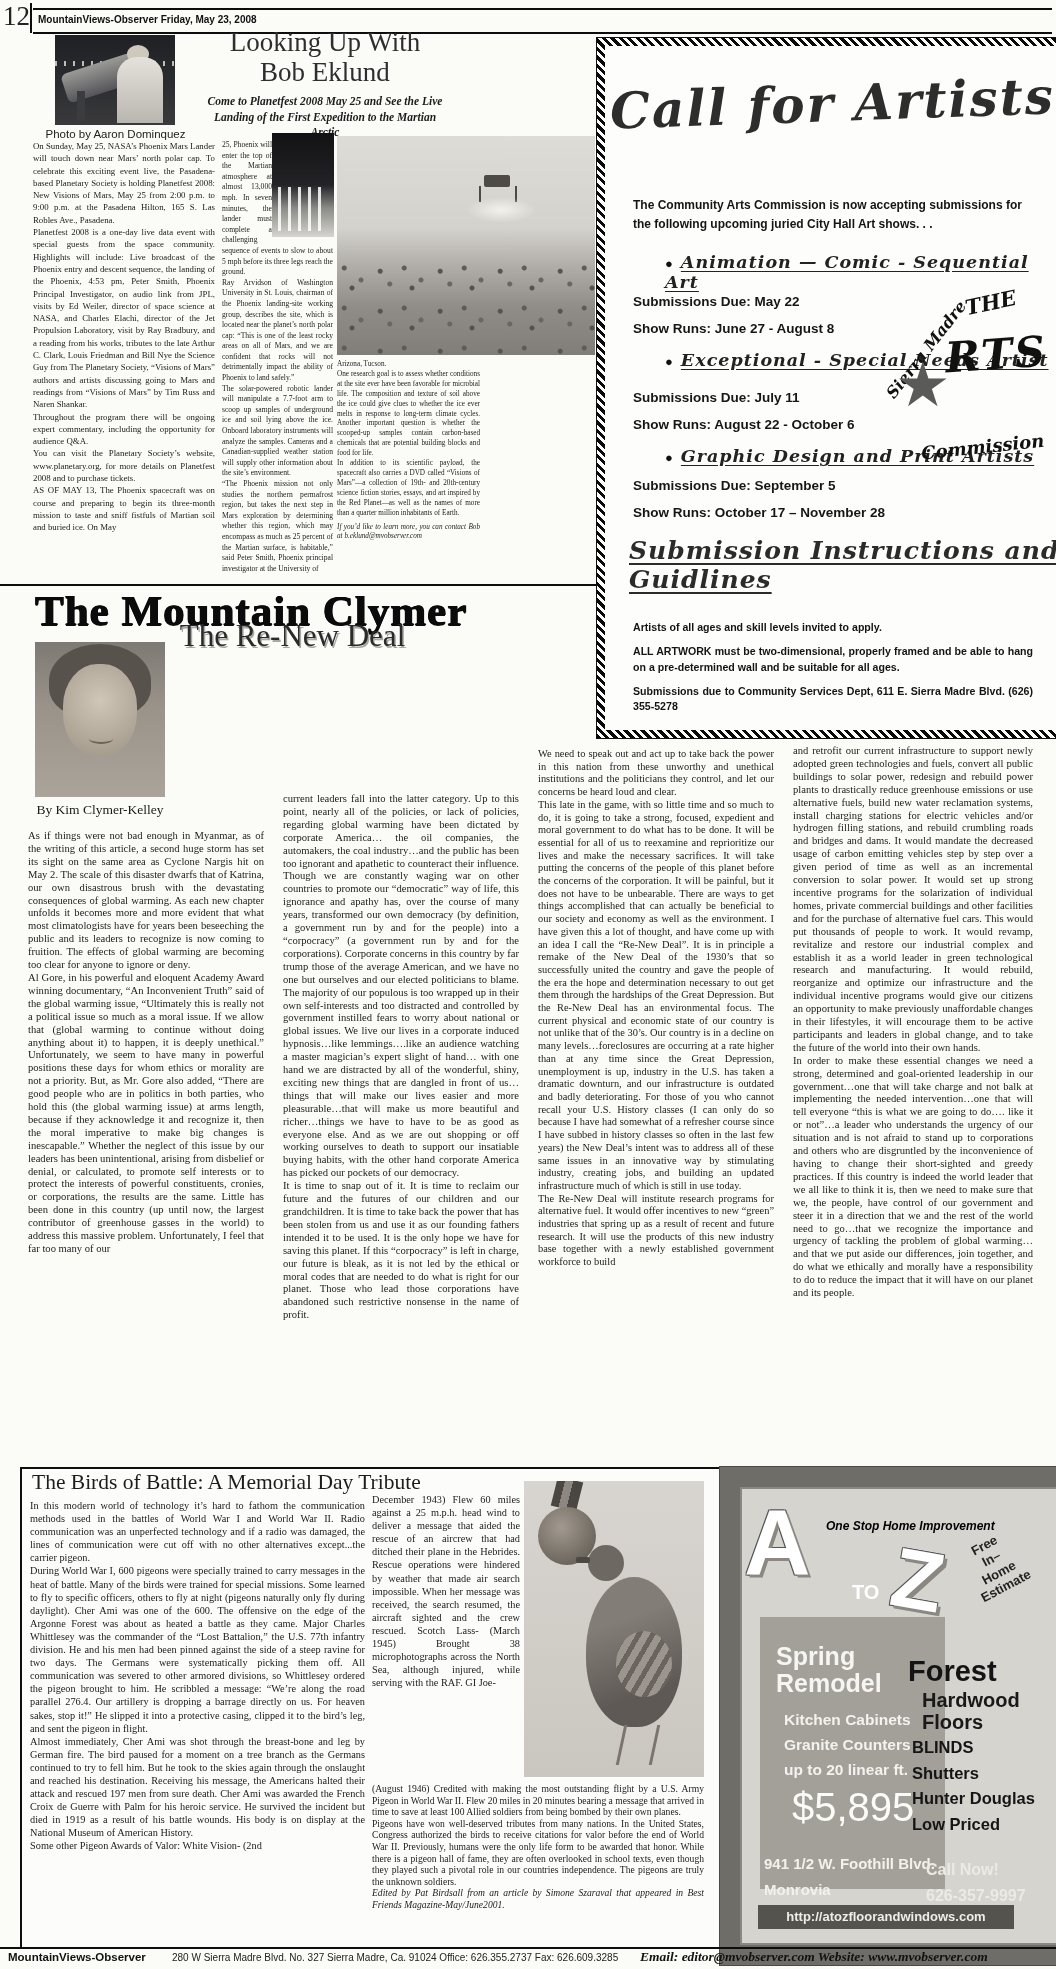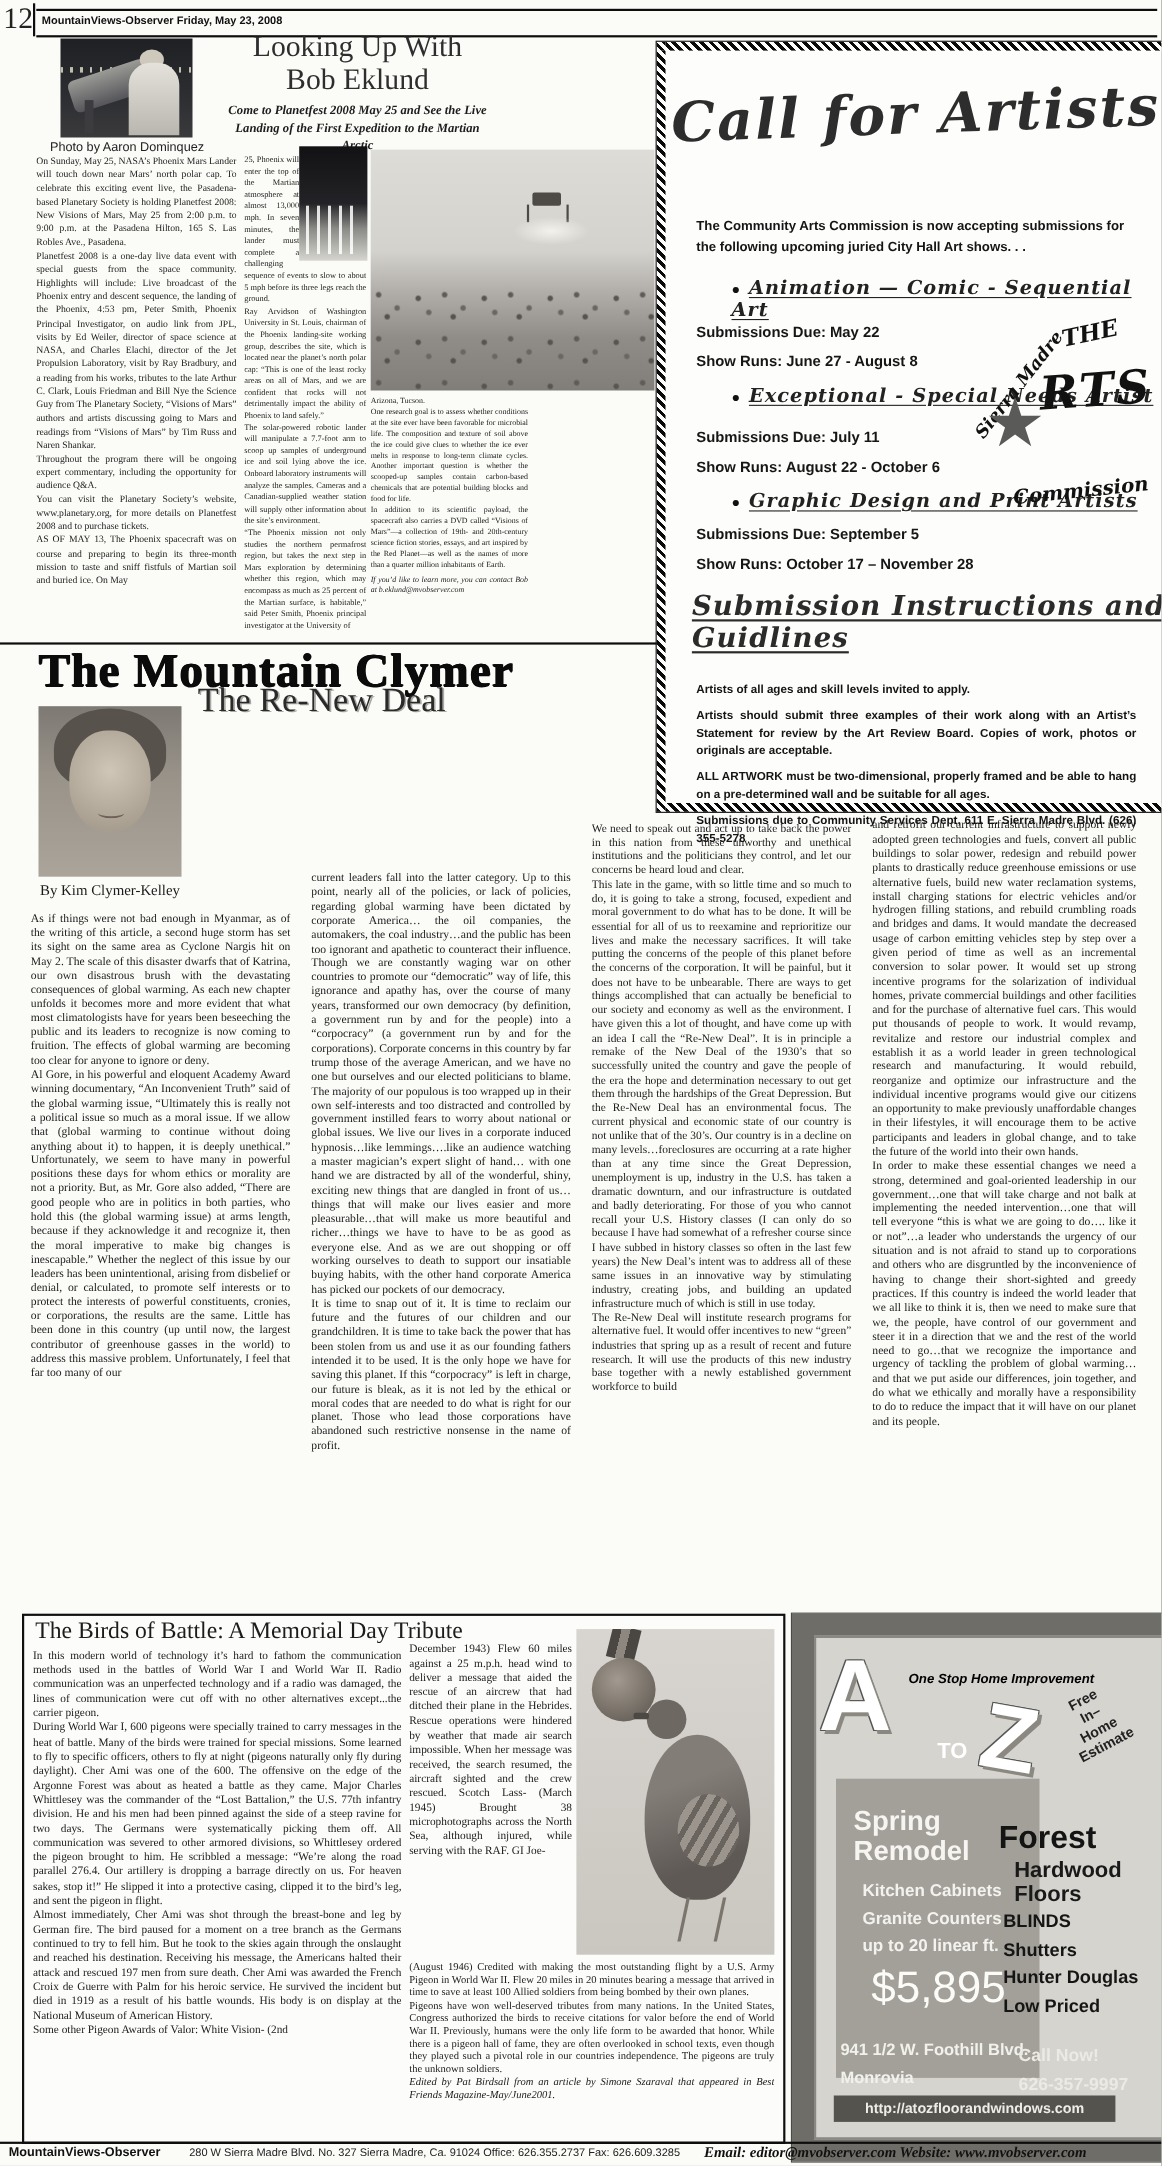--- a/index.html
+++ b/index.html
@@ -57,21 +57,21 @@
   .banner{font-family:Liberation Serif, serif;font-weight:bold;font-size:43px;letter-spacing:1px;color:#0b0b0b;text-shadow:.7px 0 #0b0b0b,-.5px 0 #0b0b0b,0 .5px #0b0b0b;}
   .renew{font-size:31px;color:#2a2a2a;text-shadow:1.5px 1.5px 0 #a9a9a4;}
   .byline{font-size:13.5px;color:#1a1a1a;text-align:center;}
   .kimphoto{background:linear-gradient(180deg,#7d7973 0%,#989289 40%,#aba49a 100%);}
   .kimhair{position:absolute;left:14px;top:2px;width:102px;height:74px;border-radius:50% 50% 40% 40%;background:#57524c;}
   .kimface{position:absolute;left:28px;top:22px;width:74px;height:92px;border-radius:46%;background:radial-gradient(circle at 50% 40%,#cfc6b8,#a89e90 80%);}
   .kimsmile{position:absolute;left:54px;top:92px;width:24px;height:8px;border-bottom:2px solid #6e6258;border-radius:50%;}
   .cl{font-size:10.6px;line-height:12.9px;}
   .cl3{font-size:10.4px;line-height:12.7px;}
   
-  .birds-box{left:20px;top:1467px;width:690px;height:478px;border:2px solid #0f0f0f;background:#fcfcfa;}
+  .birds-box{left:20px;top:1467px;width:690px;height:478px;border:2px solid #0f0f0f;background:#fcfcfa;padding-left:20px;}
   .birds-title{font-size:21.5px;color:#1c1c1c;}
   .bd{font-size:10.3px;line-height:13.1px;}
   .bdwide{font-size:9.6px;line-height:11.6px;}
   .credit{font-style:italic;display:block;}
   .pigeonphoto{background:linear-gradient(180deg,#d8d5d0,#cac7c1);}
   .medal{position:absolute;left:14px;top:26px;width:58px;height:58px;border-radius:50%;background:radial-gradient(circle at 40% 35%,#a29a90,#6b645c 75%);}
   .ribbon{position:absolute;left:30px;top:-2px;width:26px;height:30px;background:linear-gradient(90deg,#4a4742 0 8px,#8d8780 8px 16px,#4a4742 16px);transform:rotate(14deg);}
   .pbody{position:absolute;left:62px;top:96px;width:96px;height:150px;border-radius:50% 50% 46% 46%;background:linear-gradient(160deg,#837d78 30%,#5e5954 75%);}
   .pwing{position:absolute;left:92px;top:150px;width:56px;height:66px;border-radius:50%;background:repeating-linear-gradient(120deg,#9b958e 0 7px,#6a645e 7px 12px);}
   .phead{position:absolute;left:64px;top:64px;width:36px;height:36px;border-radius:50%;background:#6e6862;}
@@ -179,21 +179,20 @@
       <div class="abs script logo-sierra" style="left:-6px;top:72px;">Sierra Madre</div>
       <div class="abs script logo-the" style="left:92px;top:22px;">THE</div>
       <div class="abs logo-star" style="left:22px;top:86px;">★</div>
       <div class="abs script logo-rts" style="left:72px;top:62px;">RTS</div>
       <div class="abs script logo-comm" style="left:48px;top:168px;">Commission</div>
     </div>
 
     <div class="abs script guide-title" style="left:24px;top:490px;">Submission Instructions and Guidlines</div>
     <div class="abs" style="left:28px;top:574px;width:400px;">
       <div class="sans guide-p">Artists of all ages and skill levels invited to apply.</div>
-      <div class="sans guide-p">Artists should submit three examples of their work along with an Artist’s Statement for review by the Art Review Board. Copies of work, photos or originals are acceptable.</div>
       <div class="sans guide-p">ALL ARTWORK must be two-dimensional, properly framed and be able to hang on a pre-determined wall and be suitable for all ages.</div>
       <div class="sans guide-p">Submissions due to Community Services Dept, 611 E. Sierra Madre Blvd. (626) 355-5278</div>
     </div>
   </div>
 
   <div class="abs rule" style="left:0;top:584px;width:597px;height:2px;"></div>
   <div class="abs banner" style="left:35px;top:586px;">The Mountain Clymer</div>
 
   <div class="abs ph kimphoto" style="left:35px;top:642px;width:130px;height:155px;">
     <div class="kimhair"></div>

